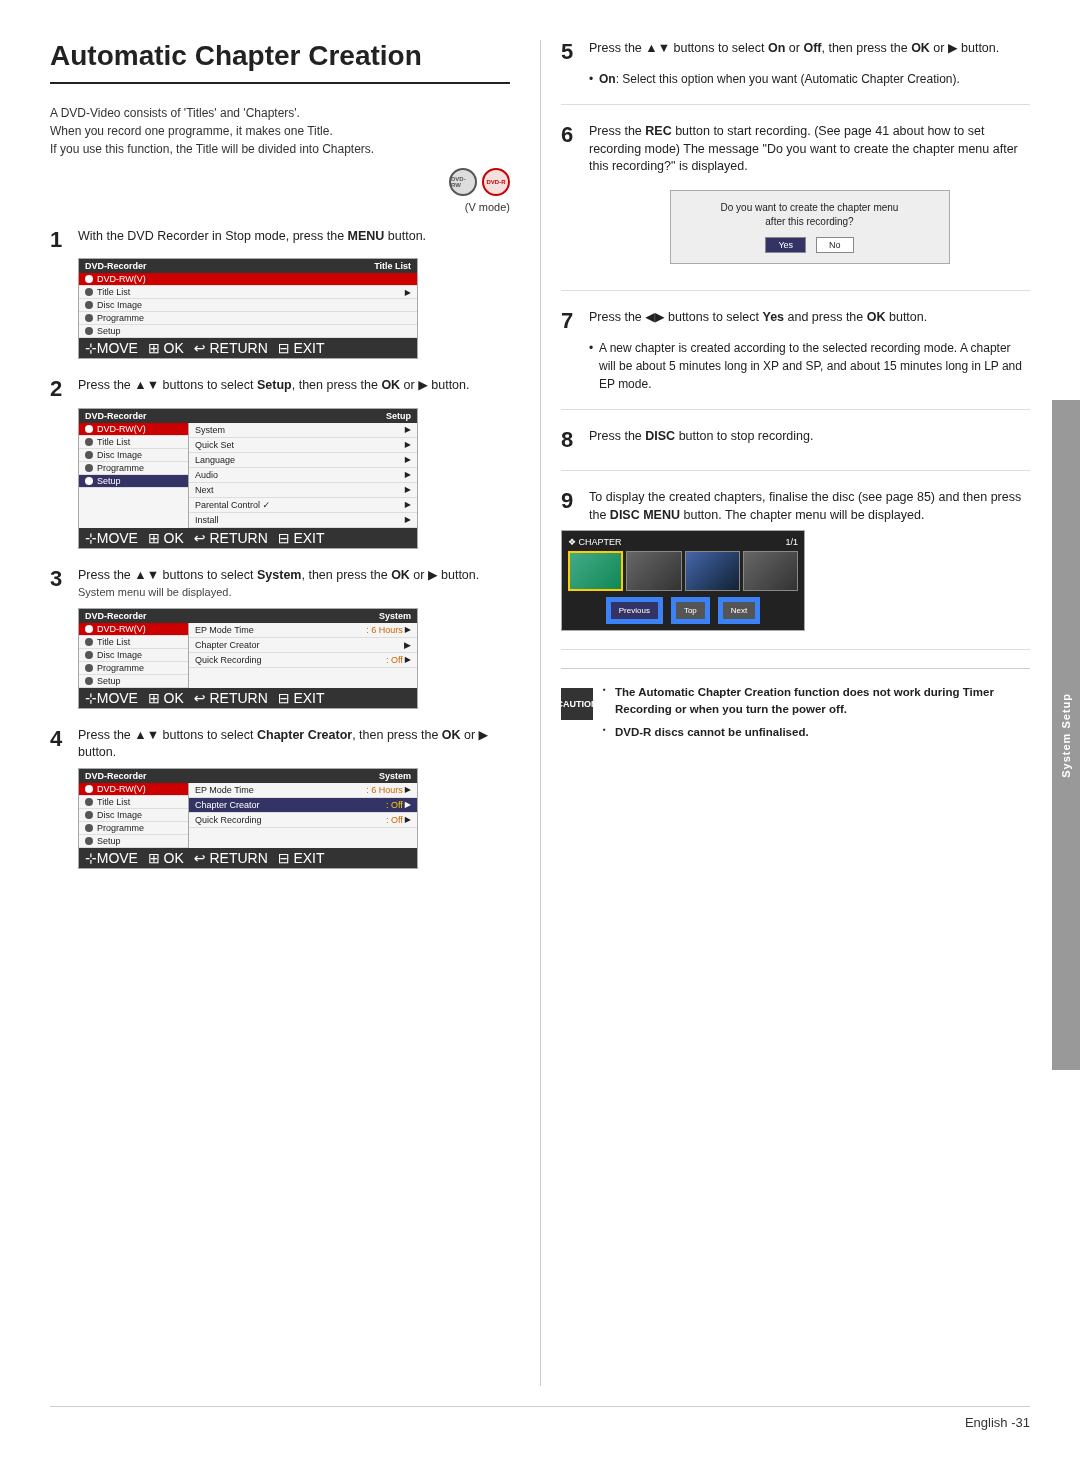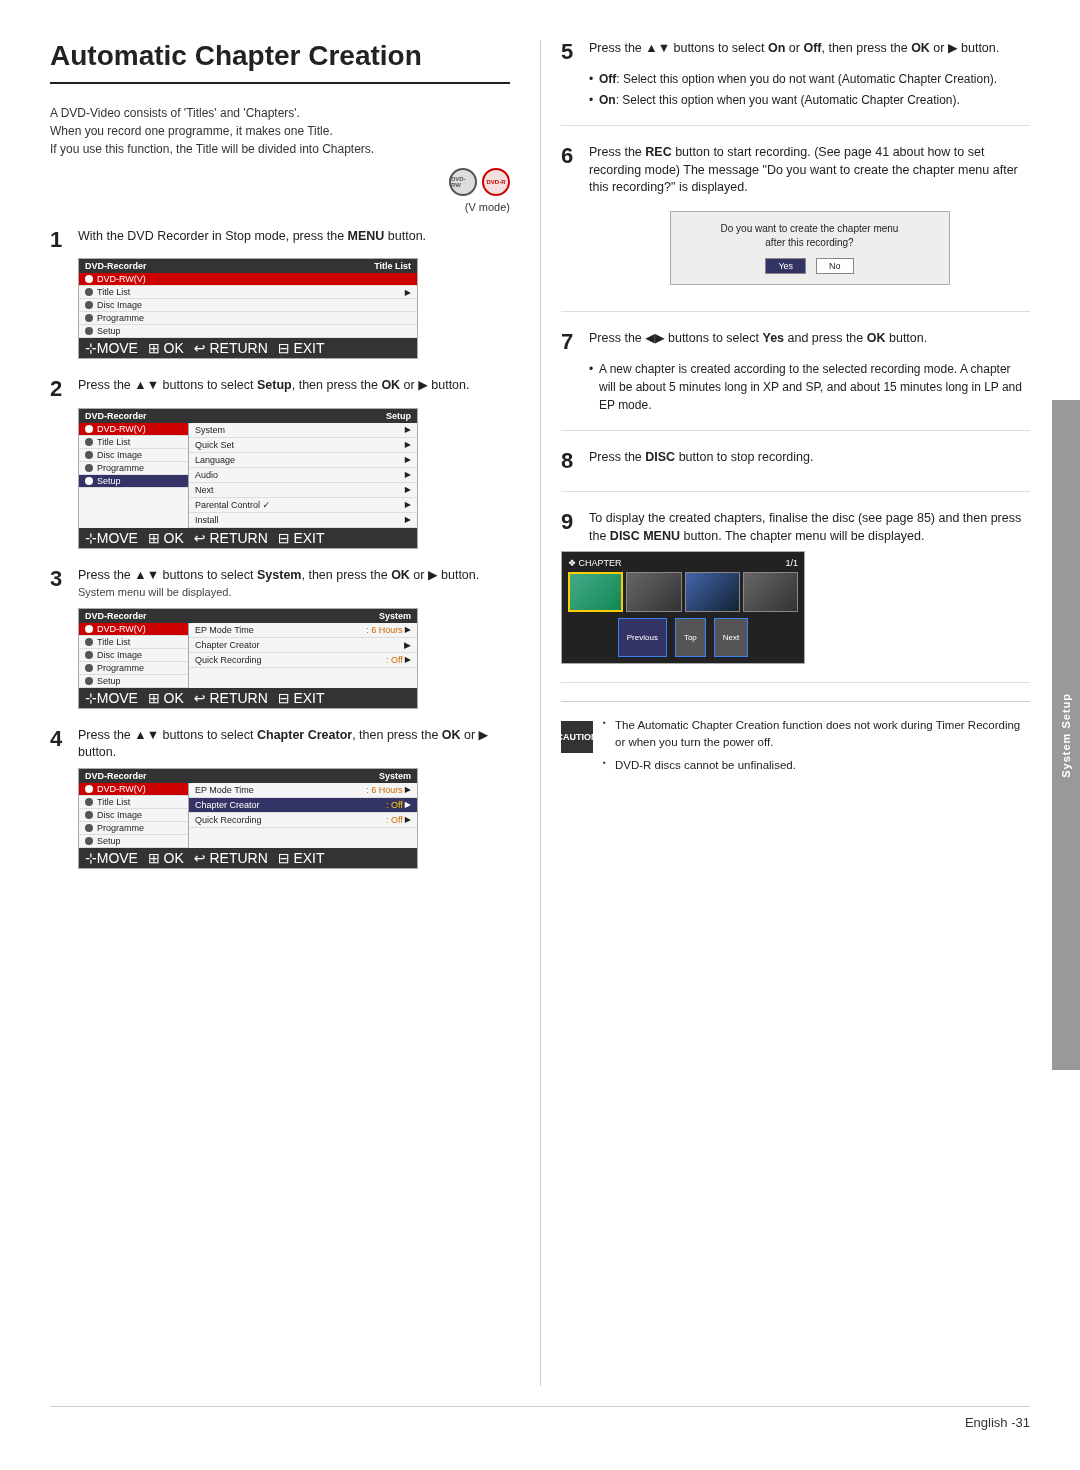--- a/index.html
+++ b/index.html
@@ -271,22 +271,22 @@
       background: linear-gradient(135deg, #46a 0%, #123 100%);
     }
     .chapter-grid-nav {
       display: flex;
       justify-content: center;
       gap: 8px;
     }
     .chapter-nav-btn {
       background: #555;
       color: #fff;
-      border: 1px solid #3b82f6;
-      padding: 14px 8px;
+      border: 5px solid #3b82f6;
+      padding: 4px 8px;
       font-size: 8px;
     }
     .chapter-nav-btn.hl {
       background: #336;
     }
 
     
     .bullet-list {
       margin: 4px 0 4px 28px;
       font-size: 12px;
@@ -332,20 +332,21 @@
       margin-top: 4px;
     }
     .caution-text {
       font-size: 11.5px;
       line-height: 1.5;
       flex: 1;
     }
     .caution-text ul {
       list-style: none;
       padding: 0;
+      font-weight: bold;
     }
     .caution-text ul li {
       padding-left: 12px;
       position: relative;
       margin-bottom: 5px;
     }
     .caution-text ul li::before {
       content: '▪';
       position: absolute;
       left: 0;
@@ -652,21 +653,20 @@
     <div class="right-col">
 
       <div class="right-step">
         <div class="step-header">
           <span class="step-number">5</span>
           <div class="step-text">
             Press the ▲▼ buttons to select <strong>On</strong> or <strong>Off</strong>, then press the <strong>OK</strong> or ▶ button.
           </div>
         </div>
         <ul class="bullet-list">
-          <li><strong>Off</strong>: Select this option when you do not want (Automatic Chapter Creation).</li>
           <li><strong>On</strong>: Select this option when you want (Automatic Chapter Creation).</li>
         </ul>
       </div>
 
       <div class="right-step">
         <div class="step-header">
           <span class="step-number">6</span>
           <div class="step-text">
             Press the <strong>REC</strong> button to start recording. (See page 41 about how to set recording mode) The message "Do you want to create the chapter menu after this recording?" is displayed.
           </div>

